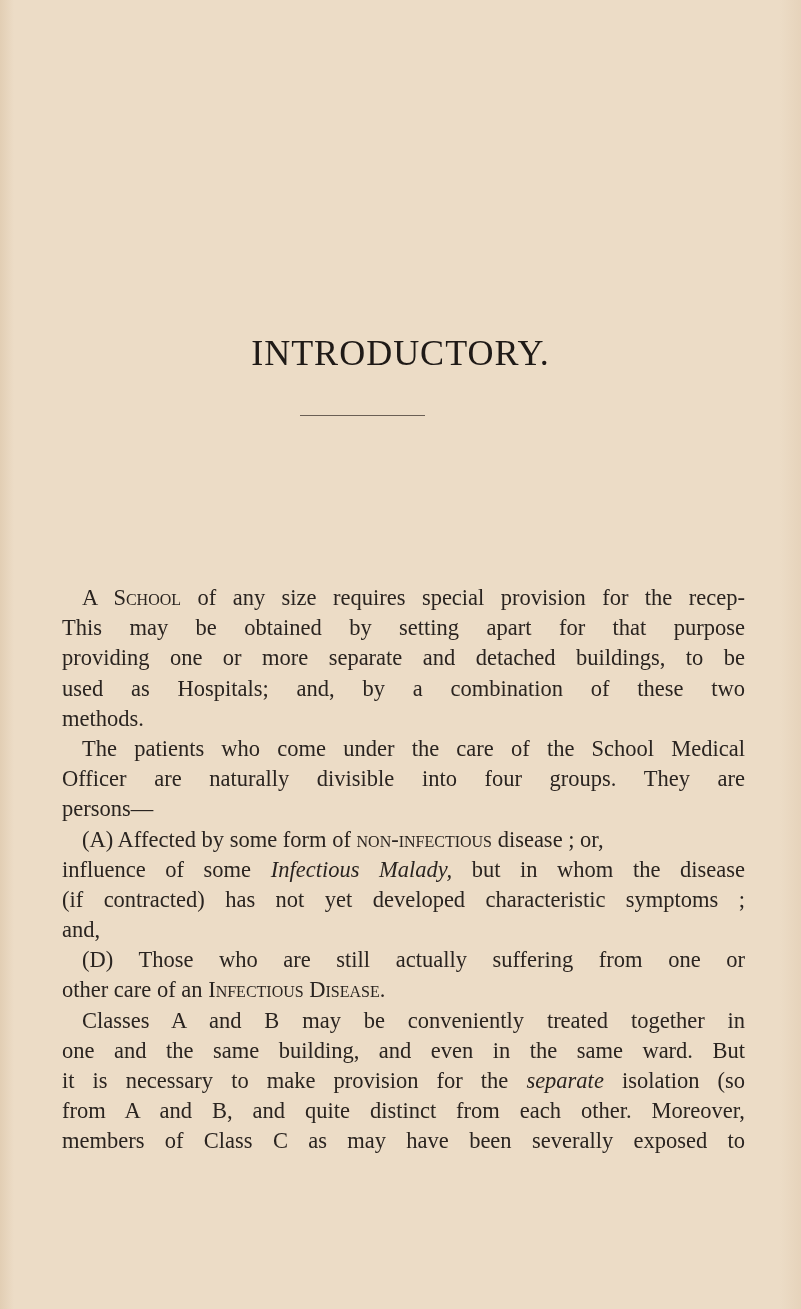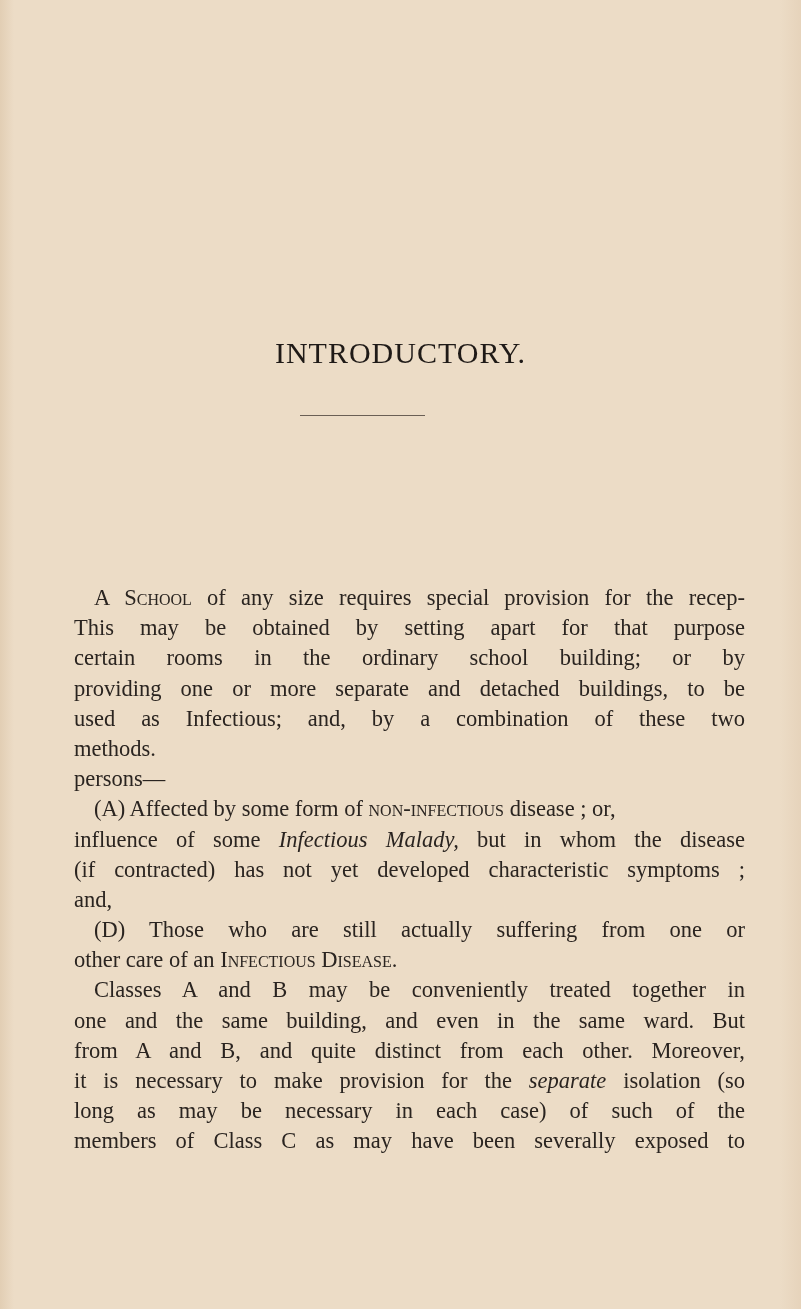--- a/index.html
+++ b/index.html
@@ -9,66 +9,66 @@
       background-image: linear-gradient(90deg, #e2ceb4 0px, #ecdcc6 14px, #ecdcc6 780px, #e6d3bb 801px);
       font-family: "DejaVu Serif", "Liberation Serif", serif;
       color: #2a2420;
       position: relative;
     }
     .page { position: absolute; left: 0; top: 0; width: 801px; height: 1309px; }
     .title {
       position: absolute; left: 0; width: 801px; top: 331px;
       text-align: center;
       font-family: "Liberation Serif", "DejaVu Serif", serif;
-      font-size: 30px; letter-spacing: 1px; color: #1f1a17;
+      font-size: 36px; letter-spacing: 1px; color: #1f1a17;
       line-height: 44px;
     }
     .rule {
       position: absolute; left: 300px; top: 415px; width: 125px; height: 1px;
       background: #6a5f55;
     }
     .body-text {
       position: absolute; left: 62px; top: 583px; width: 683px;
       font-family: "Liberation Serif", "DejaVu Serif", serif;
       font-size: 22.5px; line-height: 30.2px;
       text-align: justify;
       color: #2a2420;
     }
-    .line { display: block; text-align: justify; text-align-last: justify; white-space: nowrap; height: 30.2px; margin-left: 12px; }
+    .line { display: block; text-align: justify; text-align-last: justify; white-space: nowrap; height: 30.2px; }
     .line.last { text-align-last: left; }
     .indent { padding-left: 20px; }
     .sc { font-variant: small-caps; }
     .it { font-style: italic; font-family: Liberation Serif, serif; }
   </style>
 </head>
 <body>
 
 <div class="page">
   <div class="title">INTRODUCTORY.</div>
   <div class="rule"></div>
 
   <div class="body-text">
 
     <span class="line indent"><span class="sc">A School</span><span> of any size requires special provision for the recep-</span></span>
     <span class="line">This may be obtained by setting apart for that purpose</span>
-    <span class="line">certain rooms in the ordinary school building; or by</span>
     <span class="line">providing one or more separate and detached buildings, to be</span>
-    <span class="line">used as Infectious; and, by a combination of these two</span>
+    <span class="line">used as Hospitals; and, by a combination of these two</span>
     <span class="line last">methods.</span>
 
+    <span class="line indent">The patients who come under the care of the School Medical</span>
+    <span class="line">Officer are naturally divisible into four groups. They are</span>
     <span class="line last">persons—</span>
 
     <span class="line last indent"><span>(A)</span><span> Affected by some form of </span><span class="sc">non-infectious</span><span> disease ; or,</span></span>
     <span class="line"><span>influence of some </span><span class="it">Infectious Malady,</span><span> but in whom the disease</span></span>
     <span class="line">(if contracted) has not yet developed characteristic symptoms ;</span>
     <span class="line last">and,</span>
     <span class="line indent"><span>(D)</span><span> Those who are still actually suffering from one or</span></span>
     <span class="line last"><span>other care of an </span><span class="sc">Infectious Disease</span><span>.</span></span>
 
     <span class="line indent">Classes A and B may be conveniently treated together in</span>
     <span class="line">one and the same building, and even in the same ward. But</span>
+    <span class="line"><span>it is necessary to make provision for the </span><span class="it">separate</span><span> isolation (so</span></span>
     <span class="line">from A and B, and quite distinct from each other. Moreover,</span>
-    <span class="line"><span>it is necessary to make provision for the </span><span class="it">separate</span><span> isolation (so</span></span>
-    <span class="line">long as may be necessary in each case) of such of the</span>
     <span class="line">members of Class C as may have been severally exposed to</span>
 
   </div>
 </div>
 
 </body></html>

